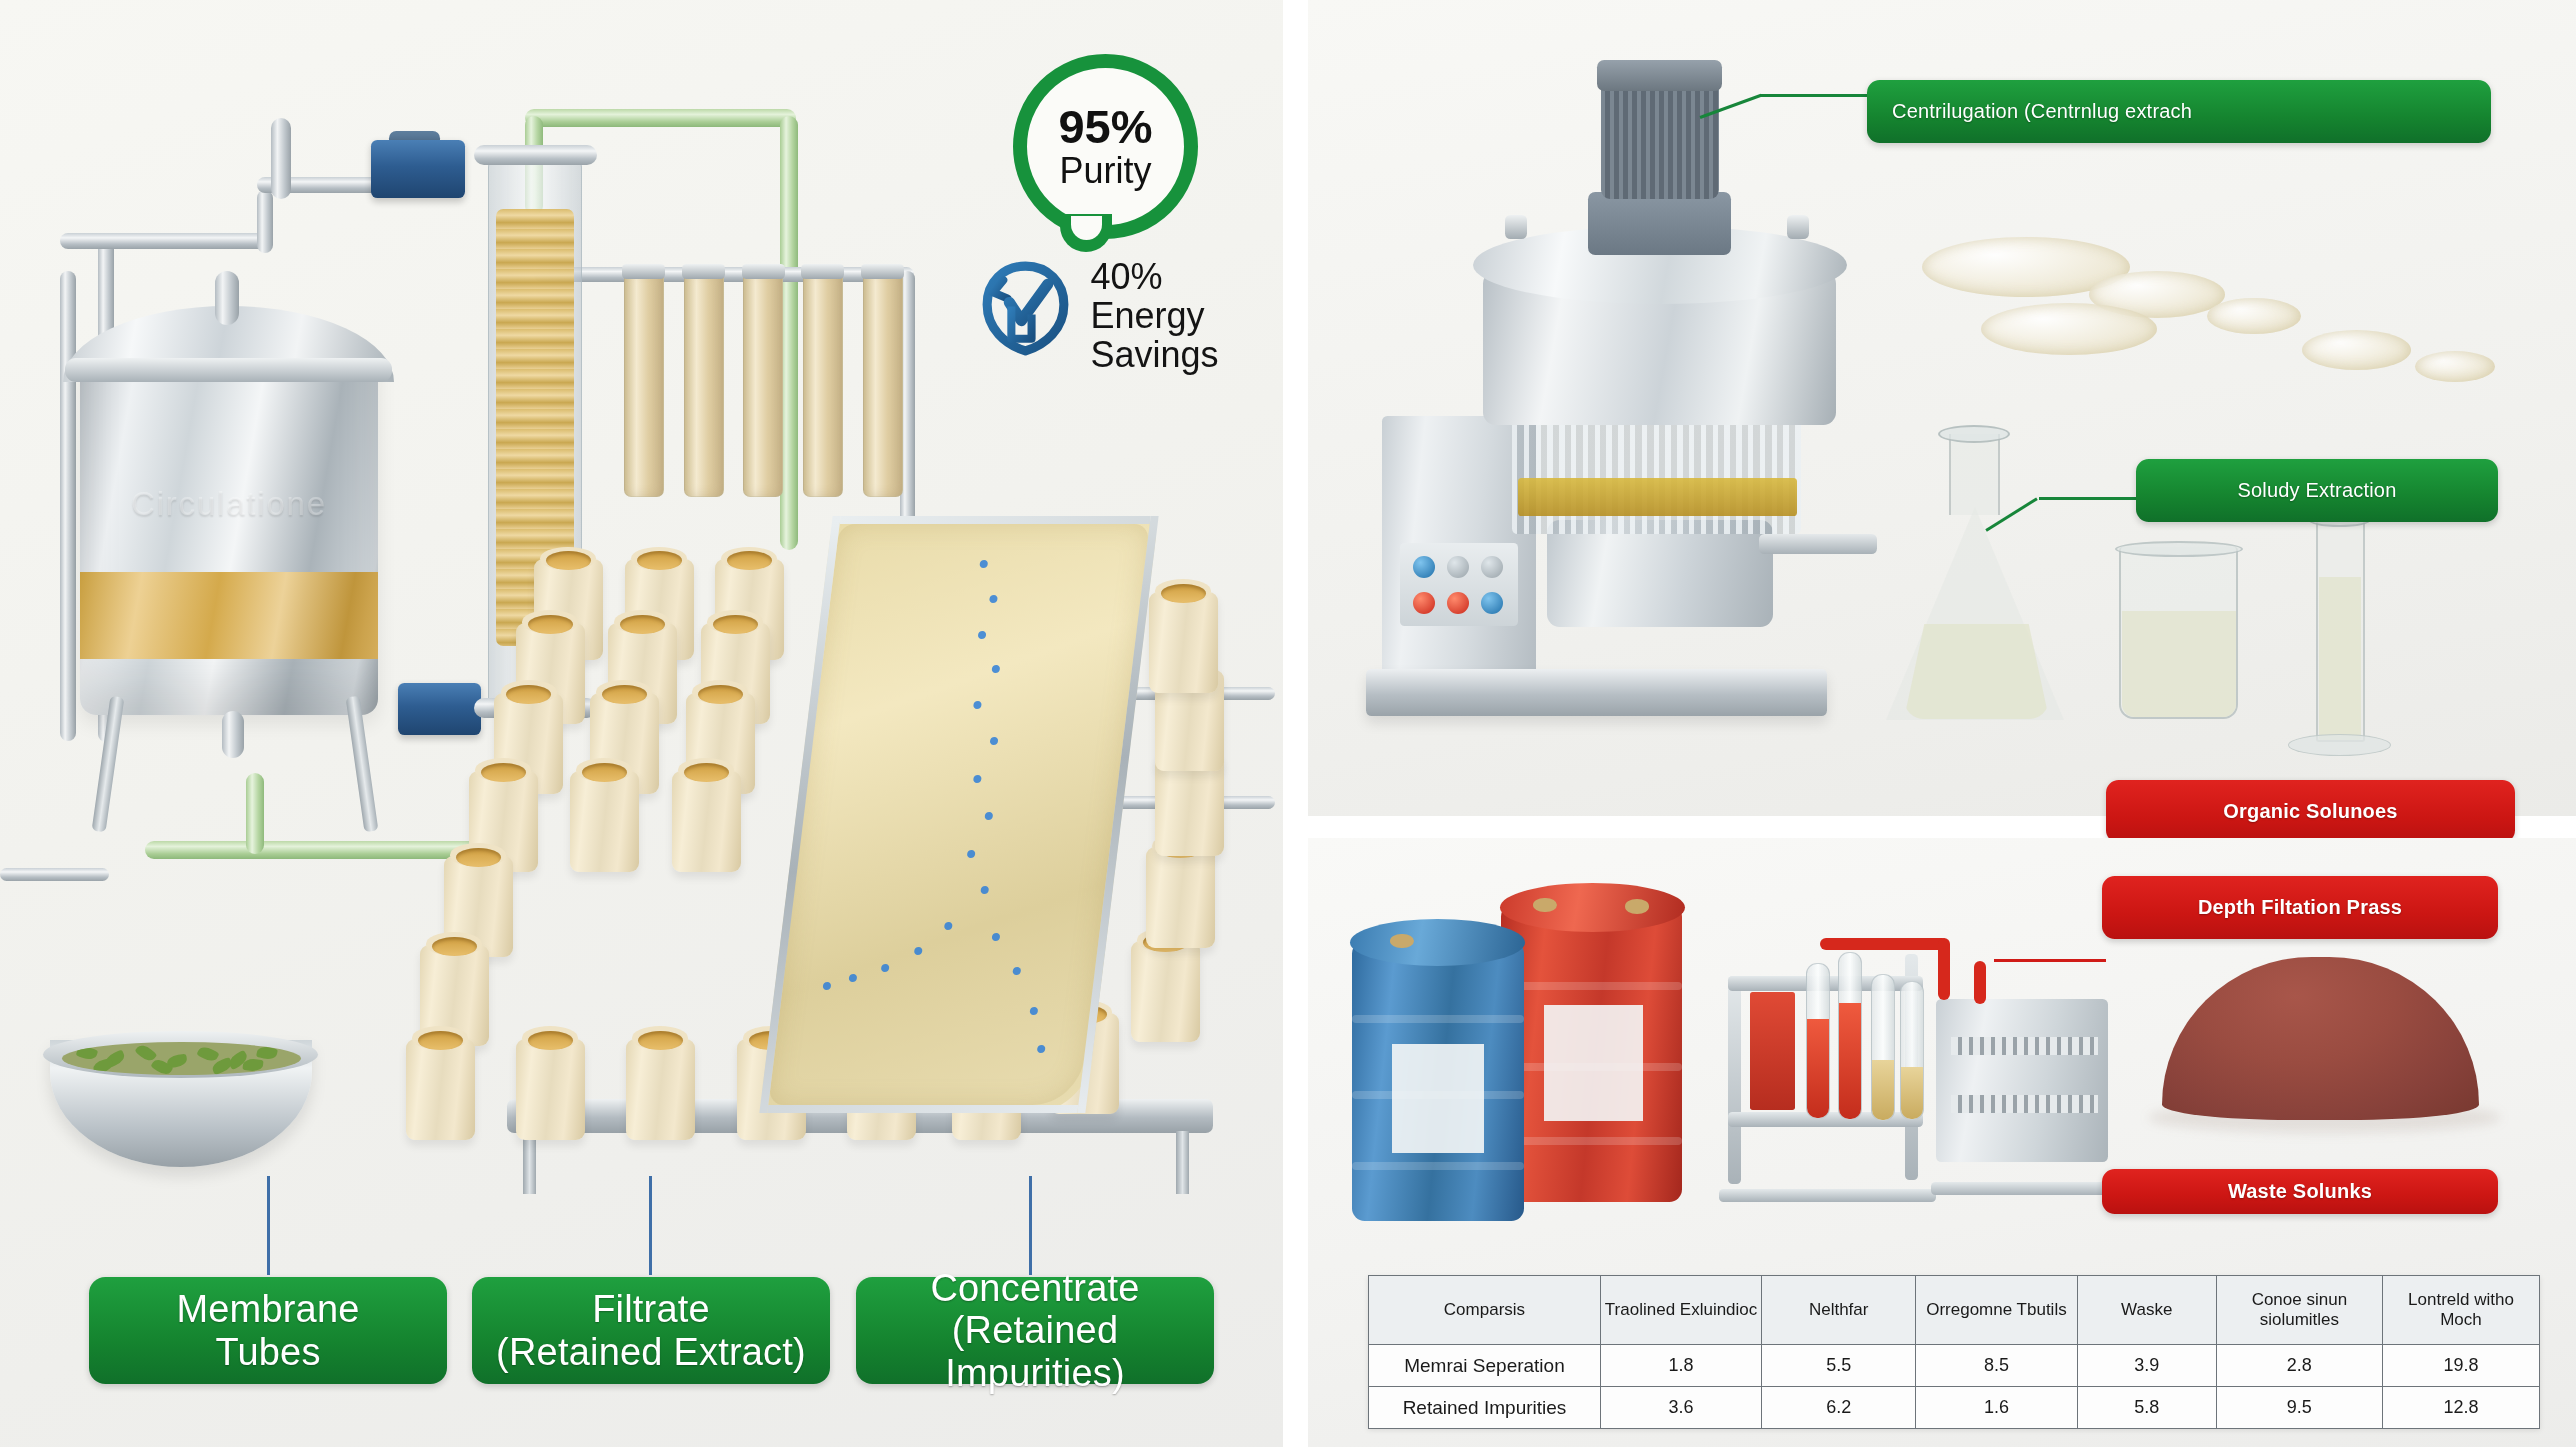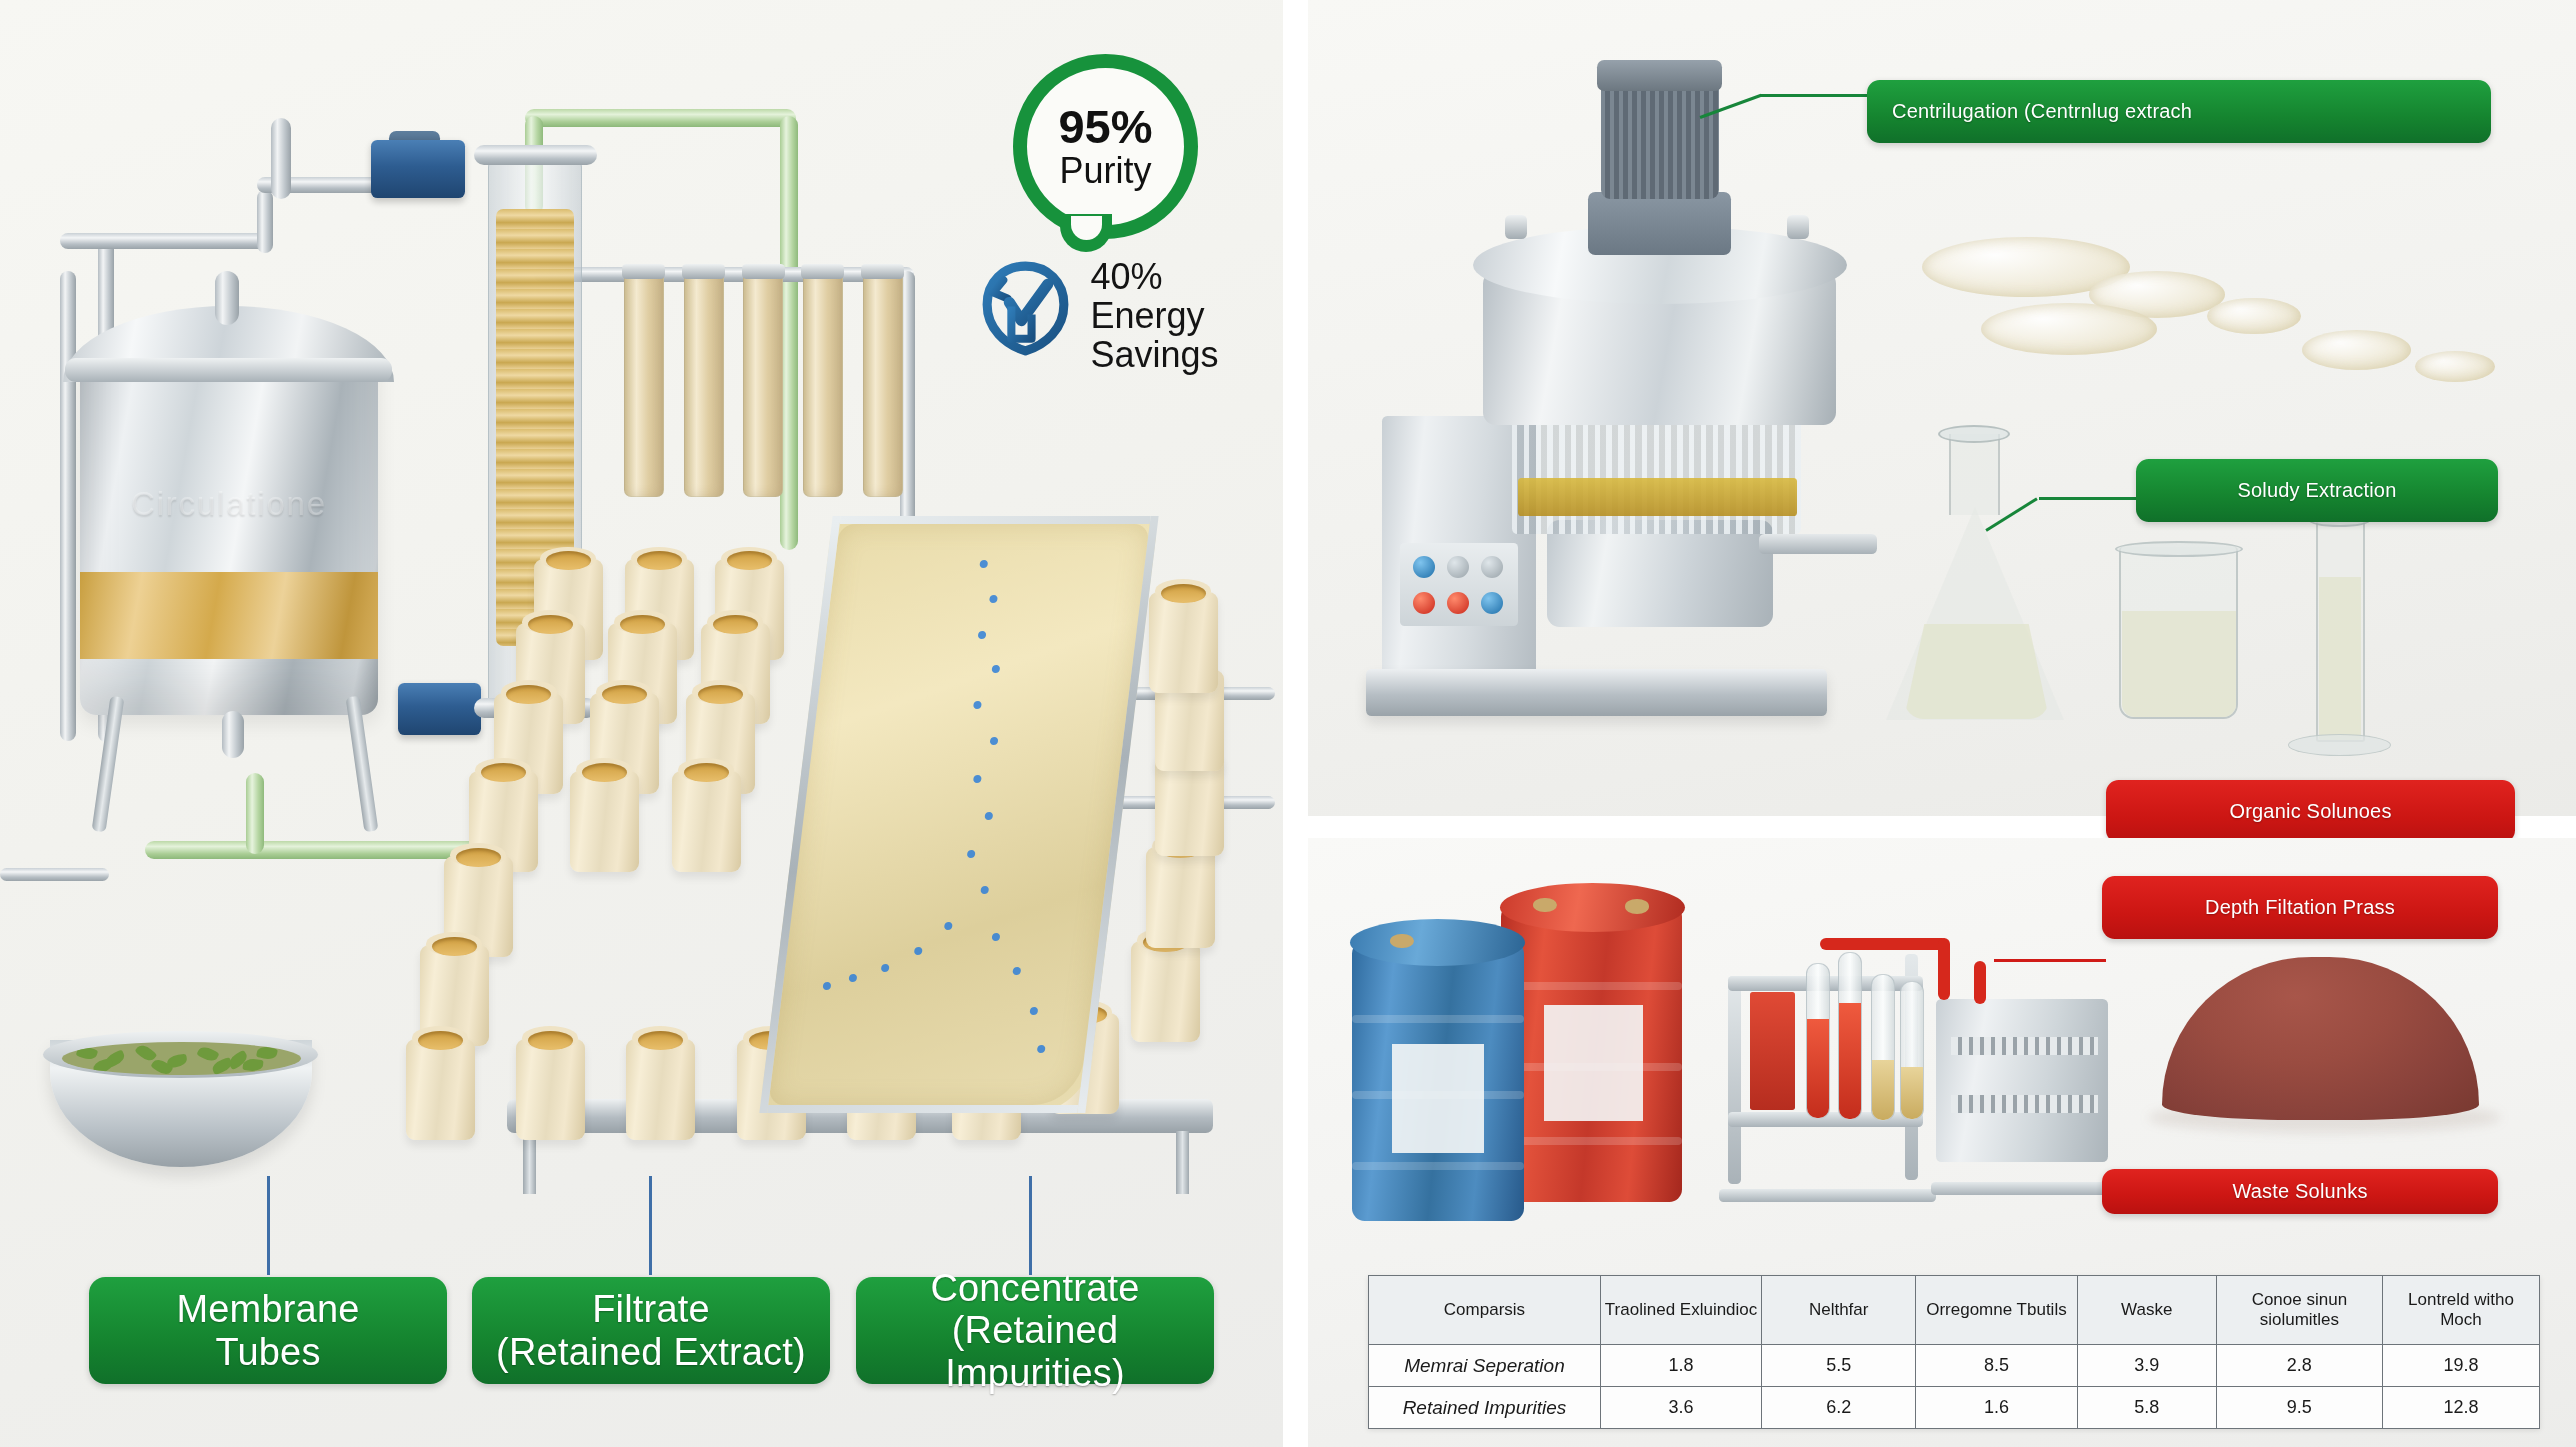--- a/index.html
+++ b/index.html
@@ -29,21 +29,21 @@
   
   .chip {
     position:absolute; display:flex; align-items:center; justify-content:center;
     color:#ffffff; text-align:center; line-height:1.12;
     border-radius:12.7px; padding:9px 16.3px;
     text-shadow: 0 0.9px 1.8px rgba(0,0,0,.30);
     box-shadow: 0 2.7px 6.3px rgba(0,0,0,.17);
     white-space:pre-line; letter-spacing:0.2px;
   }
   .chip.green { background: linear-gradient(180deg,#1fa03f 0%,#15842f 60%,#10702a 100%); }
-  .chip.red   { background: linear-gradient(180deg,#e0231f 0%,#cc1613 60%,#b91110 100%); }
+  .chip.red   { background: linear-gradient(180deg,#e0231f 0%,#cc1613 60%,#b91110 100%); font-weight: bold; }
   .chip.big   { font-size:38px; font-weight:400; border-radius:16.3px; }
   .chip.mid   { font-size:20px; }
 
   .leader { position:absolute; background:#17863a; height:2.7px; }
   .leader.redline { background:#d01b17; }
   .leader-v { position:absolute; width:2.7px; background:#3f6fa8; }
 
   
   #badge-purity { position:absolute; left:1013px; top:54px; width:185px; height:185px; }
   #badge-purity .ring {
@@ -223,21 +223,21 @@
         background:rgba(120,90,80,.13); filter:blur(5.4px); }
 
   
   #dtable { position:absolute; left:1368px; top:1275px; width:1172px;
         border-collapse:collapse; background:#fdfdfd;
         box-shadow:0 1.8px 5.4px rgba(0,0,0,.10); }
   #dtable th, #dtable td { border:1.8px solid #6d747a; text-align:center; color:#1a1a1a;
         font-size:18px; padding:5.4px 3.6px; }
   #dtable thead th { background:#eceff1; font-size:17px; line-height:1.15; height:69px; font-weight:400; }
   #dtable tbody td { height:42px; background:#fdfdfd; }
-  #dtable tbody td.rowhead { text-align:center; font-size:19px;font-style:italic; }
+  #dtable tbody td.rowhead { text-align:center; font-size:19px; }
 </style>
 </head>
 <body>
 
 <div id="board">
 
   <div class="panel" id="panel-left">
 
     <div class="pipe v" style="left:60px; top:271px; width:16.3px; height:470px;"></div>
     <div class="pipe v" style="left:98px; top:235px; width:16.3px; height:507px;"></div>

